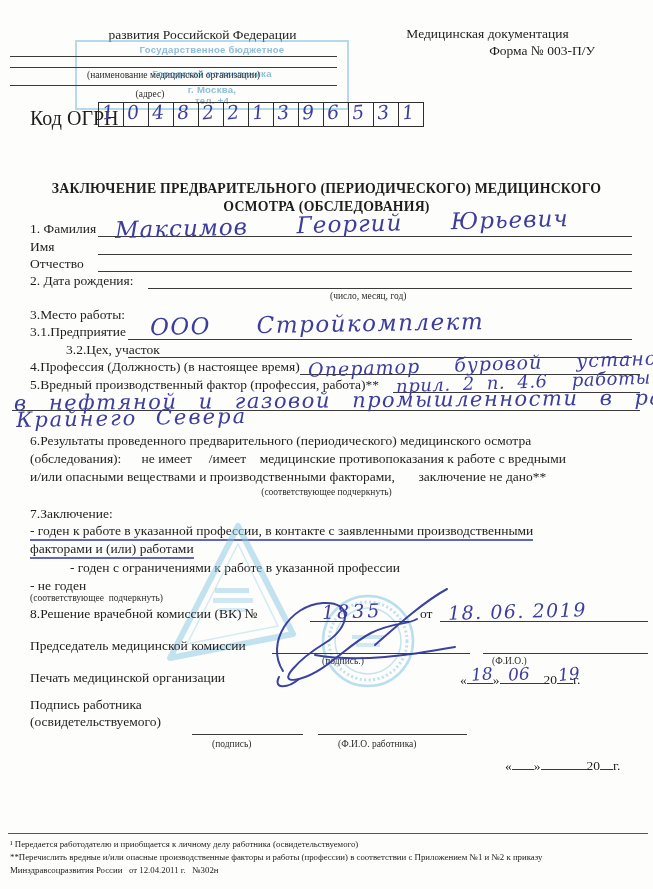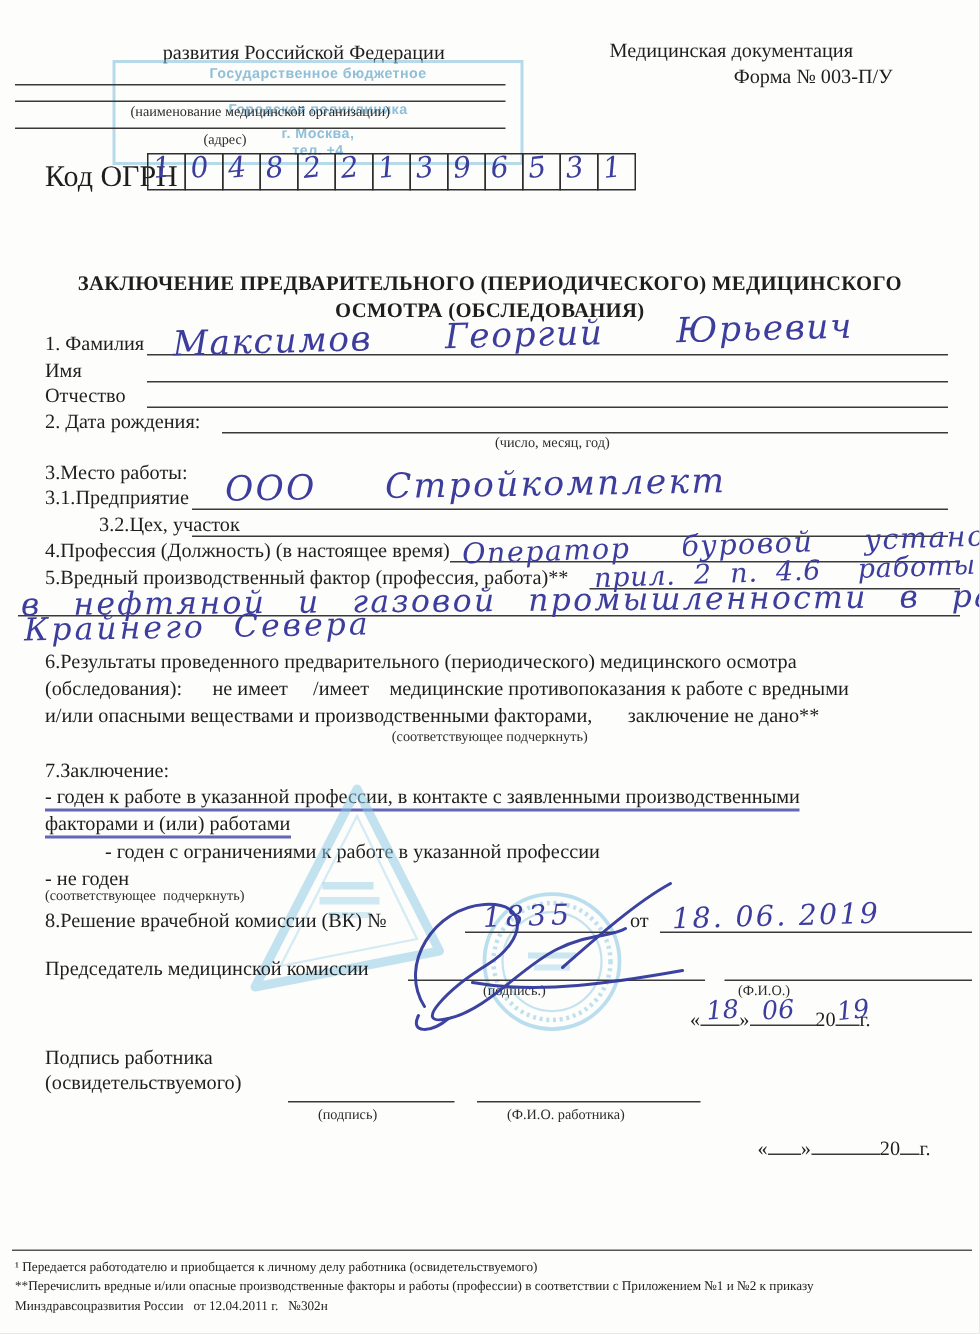--- a/index.html
+++ b/index.html
@@ -194,20 +194,21 @@
 
   <svg class="svgovl" style="left:255px; top:583px;" width="210" height="115" viewBox="0 0 210 115">
     <g fill="none" stroke="#31389b" stroke-width="2" stroke-linecap="round" opacity="0.95">
       <path d="M28,88 C10,60 35,22 68,20 C98,18 96,44 70,60 C44,76 18,102 44,96 C70,90 92,62 116,50 C138,39 152,42 162,36"></path>
       <path d="M120,62 C145,40 170,18 192,6"></path>
       <path d="M60,72 C105,80 155,72 200,64"></path>
       <path d="M44,96 C32,106 18,106 24,94"></path>
     </g>
   </svg>
 
+  <div class="abs t13" style="left:30px; top:670px;">Печать медицинской организации</div>
   <div class="abs t13" style="left:460px; top:670px;">
     <span>«</span><span class="fillseg" style="width:26px;"><span class="hw" style="position:absolute; left:4px; top:-6px; font-size:17px; transform:rotate(-4deg);">18</span></span><span>»</span><span class="fillseg" style="width:44px;"><span class="hw" style="position:absolute; left:8px; top:-6px; font-size:17px; transform:rotate(-4deg);">06</span></span><span>20</span><span class="fillseg" style="width:16px;"><span class="hw" style="position:absolute; left:1px; top:-6px; font-size:17px; transform:rotate(-6deg);">19</span></span><span>г.</span>
   </div>
 
   <div class="abs t13" style="left:30px; top:697px;">Подпись работника</div>
   <div class="abs t13" style="left:30px; top:714px;">(освидетельствуемого)</div>
 
   <div class="rule" style="left:192px; top:734px; width:111px;"></div>
   <div class="abs cap" style="left:212px; top:739px;">(подпись)</div>
   <div class="rule" style="left:318px; top:734px; width:149px;"></div>

